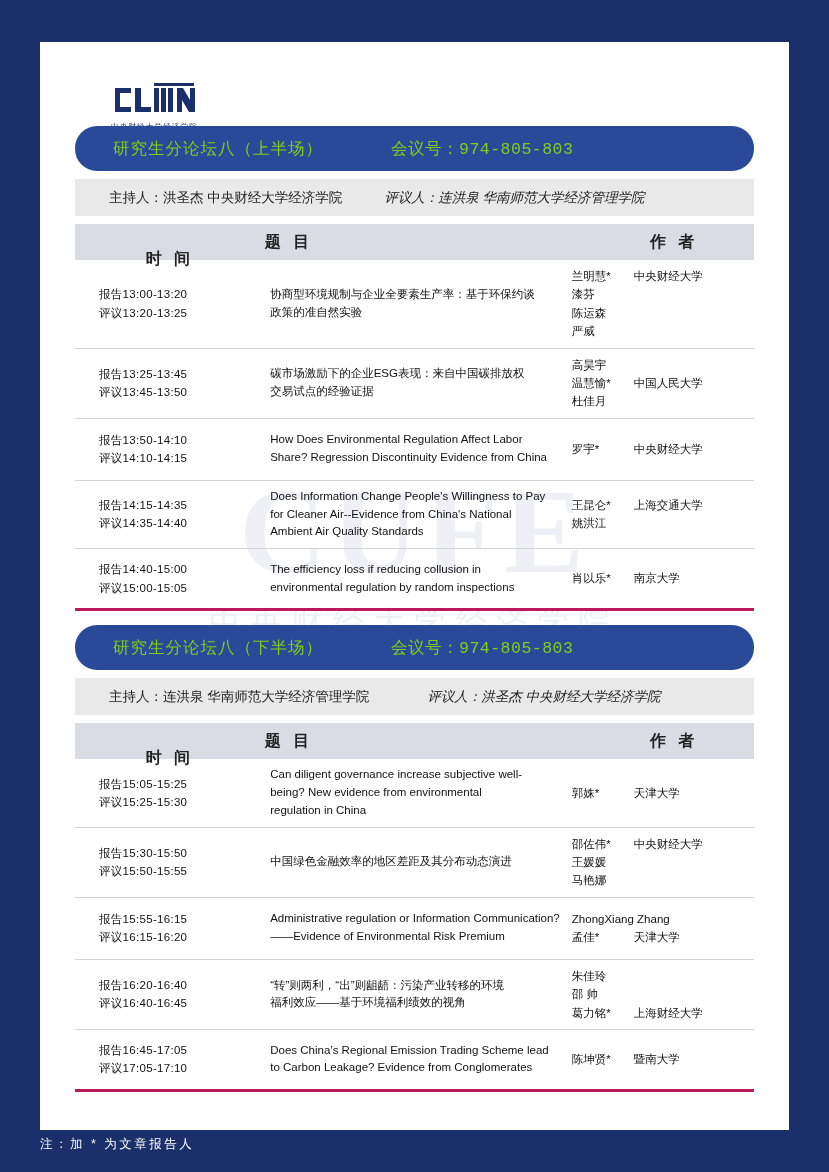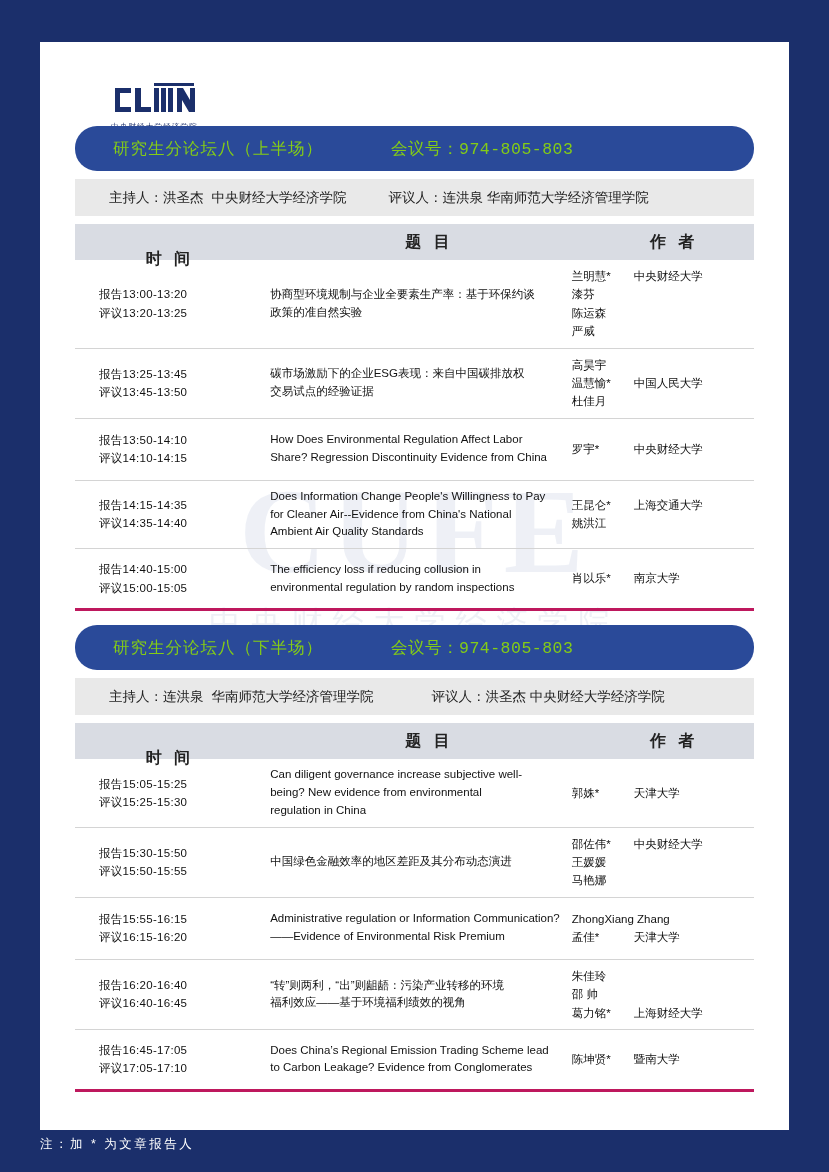--- a/index.html
+++ b/index.html
@@ -118,40 +118,40 @@
     position: relative;
     z-index: 2;
     margin-top: 8px;
     height: 37px;
     background: #e9e9e9;
     display: flex;
     align-items: center;
     font-size: 13.5px;
     color: #222;
   }
-  .chairs .host { padding-left: 34px; font-family: Liberation Mono, monospace; }
-  .chairs .disc { margin-left: 42px; }
+  .chairs .host { padding-left: 34px; }
+  .chairs .disc { margin-left: 42px; font-style: italic; }
   .chairs.second .host { padding-left: 34px; }
   .chairs.second .disc { margin-left: 58px; }
   
   .colhead {
     position: relative;
     z-index: 2;
     margin-top: 8px;
     height: 36px;
     background: #d9dce3;
     display: flex;
     align-items: center;
     font-size: 16px;
     font-weight: bold;
     color: #222;
     letter-spacing: 4px;
   }
   .c-time { width: 190px; text-align: center; margin-top: 35px; }
-  .c-title { width: 330px; text-align: center; }
+  .c-title { width: 330px; }
   .c-author { width: 160px; text-align: center; }
   
   .rows { position: relative; z-index: 2; }
   .row {
     display: flex;
     align-items: center;
     border-bottom: 1px solid #d4d4d4;
     min-height: 62px;
     padding: 7px 0;
     box-sizing: border-box;

